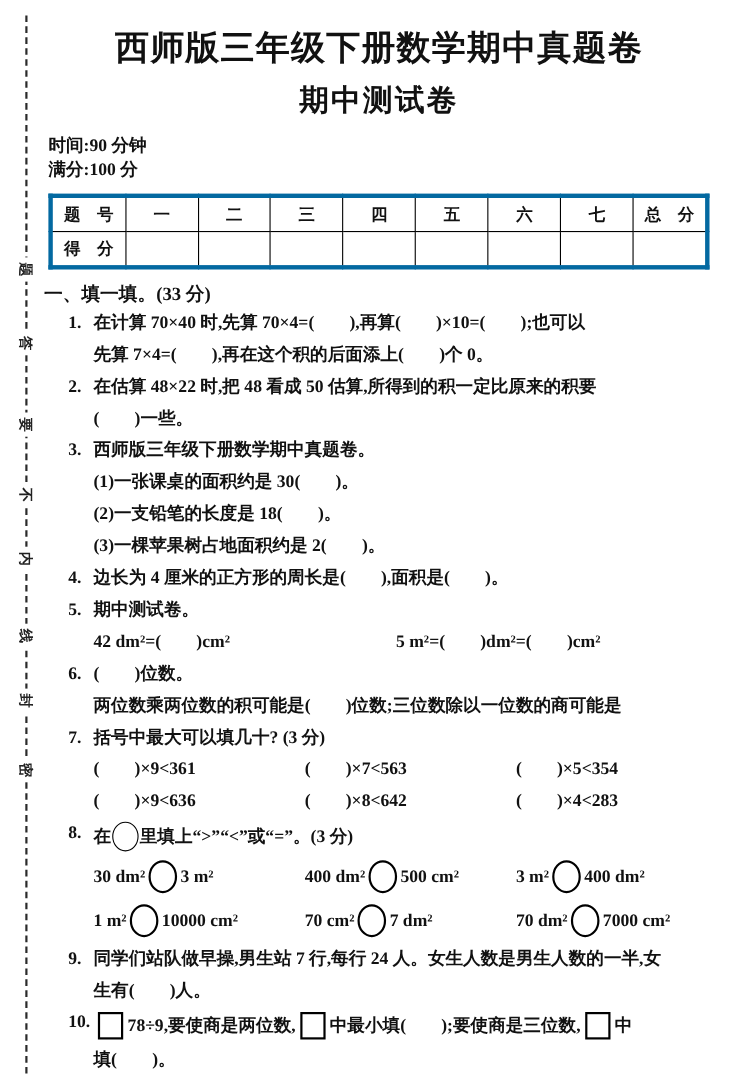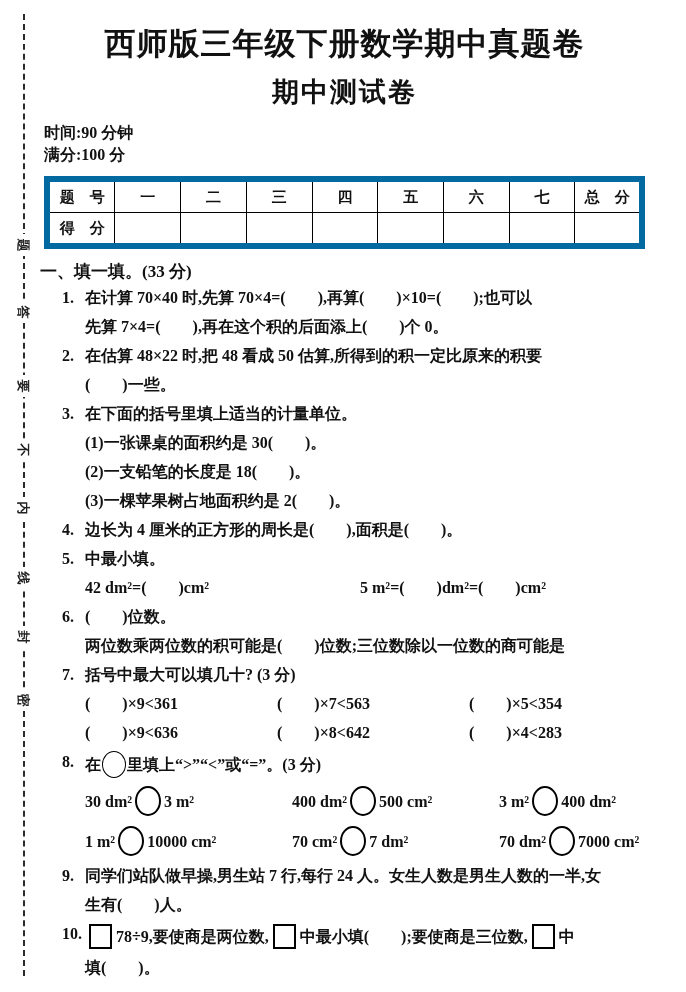--- a/index.html
+++ b/index.html
@@ -26,39 +26,39 @@
   .subtitle {
     margin:12px 0 0 0; font-size:27px; font-weight:bold; text-align:center;
     line-height:36px; letter-spacing:2px;font-family:Liberation Mono, monospace;
   }
   .info-row {
     margin-top:10px; display:flex; justify-content:space-between;
     font-size:16px; font-weight:bold; line-height:22px;flex-direction:column;
   }
   table.score {
     margin-top:10px; width:100%; border-collapse:collapse;
-    border:6px solid #0369a1; table-layout:fixed;
+    border:4px solid #0369a1; table-layout:fixed;
   }
   table.score td {
     border:1px solid #000; height:30px; text-align:center;
     font-size:15px; font-weight:bold; padding:0;
   }
   .section-title {
     margin:12px 0 0 -4px; font-size:17px; font-weight:bold; line-height:22px;
   }
   .q { display:flex; font-size:16px; font-weight:bold; line-height:29px; margin:0; }
   .qno { flex:0 0 41px; box-sizing:border-box; padding-left:18px; }
   .qbody { flex:1 1 auto; }
   .conv-row { display:flex; }
   .conv-first { flex:0 0 275px; }
   .q7-row { display:flex; }
   .q7-row span { flex:0 0 192px; }
   .q7-row span:last-child { flex:1 1 auto; }
   .cmp-head { display:flex; align-items:center; height:34px; }
-  .cmp-row { display:flex; align-items:center; height:40px;gap:15px; }
+  .cmp-row { display:flex; align-items:center; height:40px; }
   .cmp { flex:0 0 192px; display:flex; align-items:center; }
   .cmp:last-child { flex:1 1 auto; }
   .circle {
     display:inline-block; flex:none; width:26px; height:30px;
     border:2px solid #000; border-radius:50%; margin:0 3px;
     background:#fff; box-sizing:border-box;
   }
   .circle-sm {
     width:24px; height:27px; border-width:1.5px; margin:0 1px;
   }
@@ -143,38 +143,38 @@
     <span class="qno">2.</span>
     <div class="qbody">
       <div>在估算 48×22 时,把 48 看成 50 估算,所得到的积一定比原来的积要</div>
       <div>(　　)一些。</div>
     </div>
   </div>
 
   <div class="q">
     <span class="qno">3.</span>
     <div class="qbody">
-      <div>在下面的括号里填上适当的计量单位。</div>
+      <div>西师版三年级下册数学期中真题卷。</div>
       <div>(1)一张课桌的面积约是 30(　　)。</div>
       <div>(2)一支铅笔的长度是 18(　　)。</div>
       <div>(3)一棵苹果树占地面积约是 2(　　)。</div>
     </div>
   </div>
 
   <div class="q">
     <span class="qno">4.</span>
     <div class="qbody">
       <div>边长为 4 厘米的正方形的周长是(　　),面积是(　　)。</div>
     </div>
   </div>
 
   <div class="q">
     <span class="qno">5.</span>
     <div class="qbody">
-      <div>中最小填。</div>
+      <div>期中测试卷。</div>
       <div class="conv-row">
         <span class="conv-first">42 dm²=(　　)cm²</span>
         <span>5 m²=(　　)dm²=(　　)cm²</span>
       </div>
     </div>
   </div>
 
   <div class="q">
     <span class="qno">6.</span>
     <div class="qbody">

